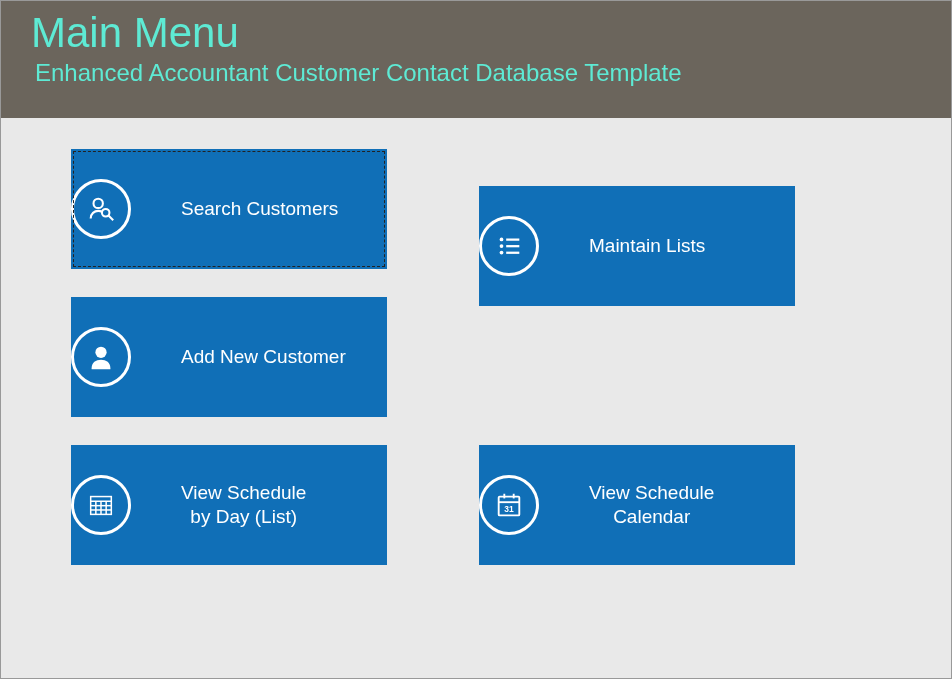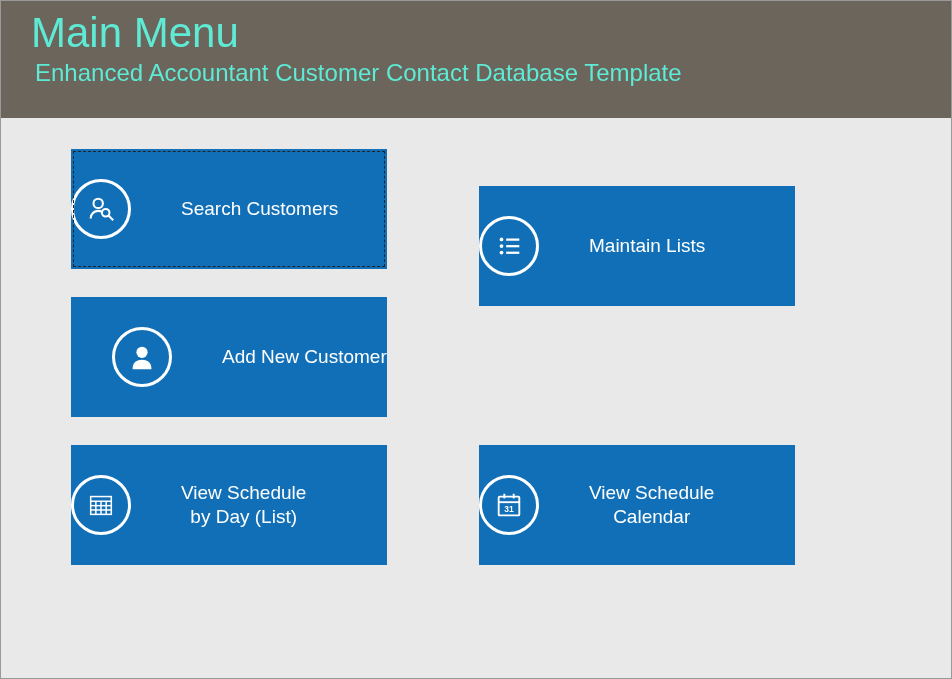--- a/index.html
+++ b/index.html
@@ -49,21 +49,21 @@
           <circle cx="8" cy="23" r="2"></circle>
           <rect x="13" y="8" width="14" height="2.4"></rect>
           <rect x="13" y="15" width="14" height="2.4"></rect>
           <rect x="13" y="22" width="14" height="2.4"></rect>
         </svg>
       </div>
     </div>
     <div class="label">Maintain Lists</div>
   </div>
 
-  <div class="tile" style="left:0px;top:148px;padding-left:41px;">
+  <div class="tile" style="left:0px;top:148px;">
     <div class="icon-wrap">
       <div class="circle">
         <svg width="30" height="30" viewBox="0 0 32 32" fill="#fff">
           <circle cx="16" cy="11" r="6"></circle>
           <path d="M6 28c0-6 4.5-9 10-9s10 3 10 9v1H6z"></path>
         </svg>
       </div>
     </div>
     <div class="label">Add New Customer</div>
   </div>

